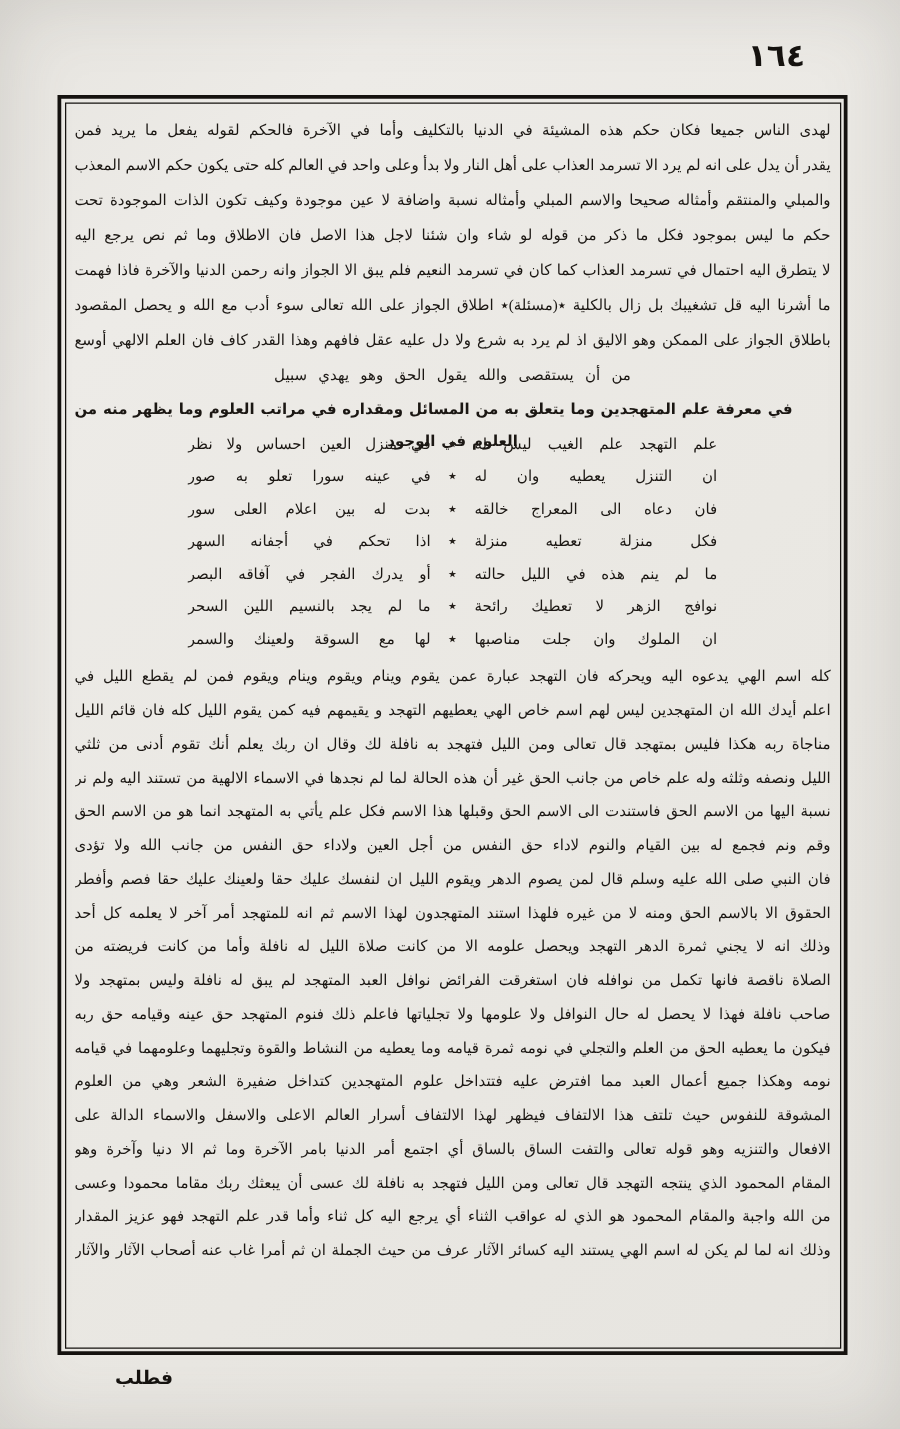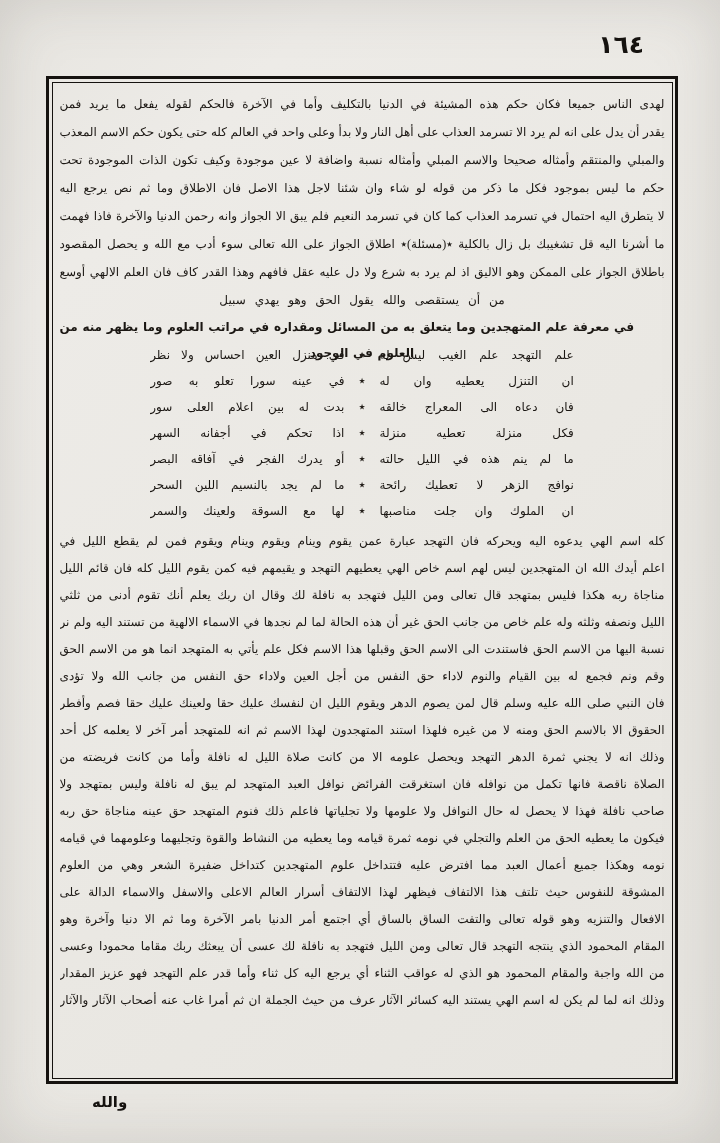--- a/index.html
+++ b/index.html
@@ -137,27 +137,27 @@
       <div class="prose-line body">كله اسم الهي يدعوه اليه ويحركه فان التهجد عبارة عمن يقوم وينام ويقوم وينام ويقوم فمن لم يقطع الليل في</div>
       <div class="prose-line body">اعلم أيدك الله ان المتهجدين ليس لهم اسم خاص الهي يعطيهم التهجد و يقيمهم فيه كمن يقوم الليل كله فان قائم الليل</div>
       <div class="prose-line body">مناجاة ربه هكذا فليس بمتهجد قال تعالى ومن الليل فتهجد به نافلة لك وقال ان ربك يعلم أنك تقوم أدنى من ثلثي</div>
       <div class="prose-line body">الليل ونصفه وثلثه وله علم خاص من جانب الحق غير أن هذه الحالة لما لم نجدها في الاسماء الالهية من تستند اليه ولم نر أقرب</div>
       <div class="prose-line body">نسبة اليها من الاسم الحق فاستندت الى الاسم الحق وقبلها هذا الاسم فكل علم يأتي به المتهجد انما هو من الاسم الحق</div>
       <div class="prose-line body">وقم ونم فجمع له بين القيام والنوم لاداء حق النفس من أجل العين ولاداء حق النفس من جانب الله ولا تؤدى</div>
       <div class="prose-line body">فان النبي صلى الله عليه وسلم قال لمن يصوم الدهر ويقوم الليل ان لنفسك عليك حقا ولعينك عليك حقا فصم وأفطر</div>
       <div class="prose-line body">الحقوق الا بالاسم الحق ومنه لا من غيره فلهذا استند المتهجدون لهذا الاسم ثم انه للمتهجد أمر آخر لا يعلمه كل أحد</div>
       <div class="prose-line body">وذلك انه لا يجني ثمرة الدهر التهجد ويحصل علومه الا من كانت صلاة الليل له نافلة وأما من كانت فريضته من</div>
       <div class="prose-line body">الصلاة ناقصة فانها تكمل من نوافله فان استغرقت الفرائض نوافل العبد المتهجد لم يبق له نافلة وليس بمتهجد ولا</div>
-      <div class="prose-line body">صاحب نافلة فهذا لا يحصل له حال النوافل ولا علومها ولا تجلياتها فاعلم ذلك فنوم المتهجد حق عينه مناجاة حق ربه</div>
+      <div class="prose-line body">صاحب نافلة فهذا لا يحصل له حال النوافل ولا علومها ولا تجلياتها فاعلم ذلك فنوم المتهجد حق عينه وقيامه حق ربه</div>
       <div class="prose-line body">فيكون ما يعطيه الحق من العلم والتجلي في نومه ثمرة قيامه وما يعطيه من النشاط والقوة وتجليهما وعلومهما في قيامه ثمرة</div>
       <div class="prose-line body">نومه وهكذا جميع أعمال العبد مما افترض عليه فتتداخل علوم المتهجدين كتداخل ضفيرة الشعر وهي من العلوم</div>
       <div class="prose-line body">المشوقة للنفوس حيث تلتف هذا الالتفاف فيظهر لهذا الالتفاف أسرار العالم الاعلى والاسفل والاسماء الدالة على</div>
       <div class="prose-line body">الافعال والتنزيه وهو قوله تعالى والتفت الساق بالساق أي اجتمع أمر الدنيا بامر الآخرة وما ثم الا دنيا وآخرة وهو</div>
       <div class="prose-line body">المقام المحمود الذي ينتجه التهجد قال تعالى ومن الليل فتهجد به نافلة لك عسى أن يبعثك ربك مقاما محمودا وعسى</div>
       <div class="prose-line body">من الله واجبة والمقام المحمود هو الذي له عواقب الثناء أي يرجع اليه كل ثناء وأما قدر علم التهجد فهو عزيز المقدار</div>
       <div class="prose-line body">وذلك انه لما لم يكن له اسم الهي يستند اليه كسائر الآثار عرف من حيث الجملة ان ثم أمرا غاب عنه أصحاب الآثار والآثار</div>
 
     </div>
   </div>
 
-  <div class="catchword">والله</div>
+  <div class="catchword">فطلب</div>
 
 </div>
 
 </body></html>

